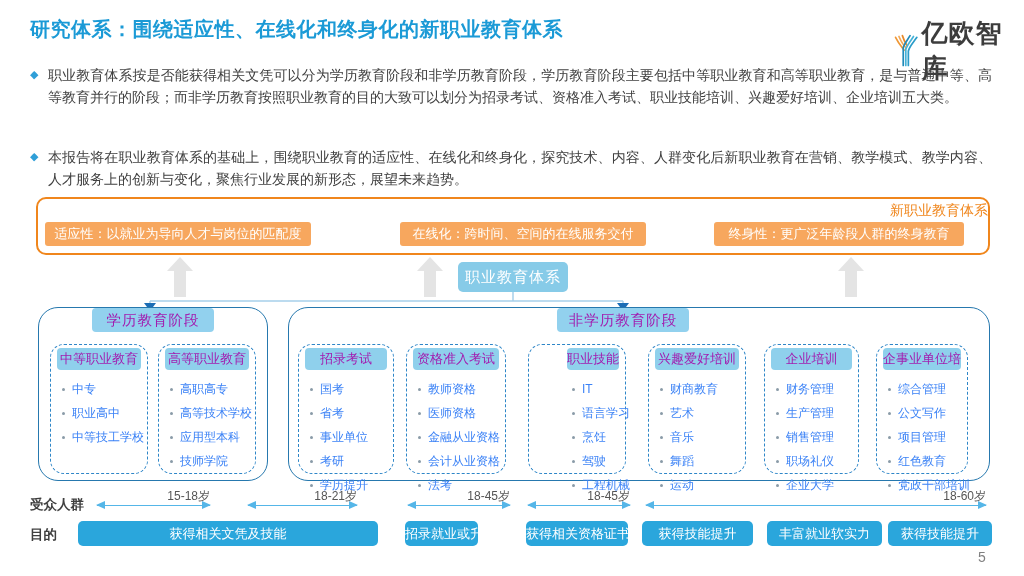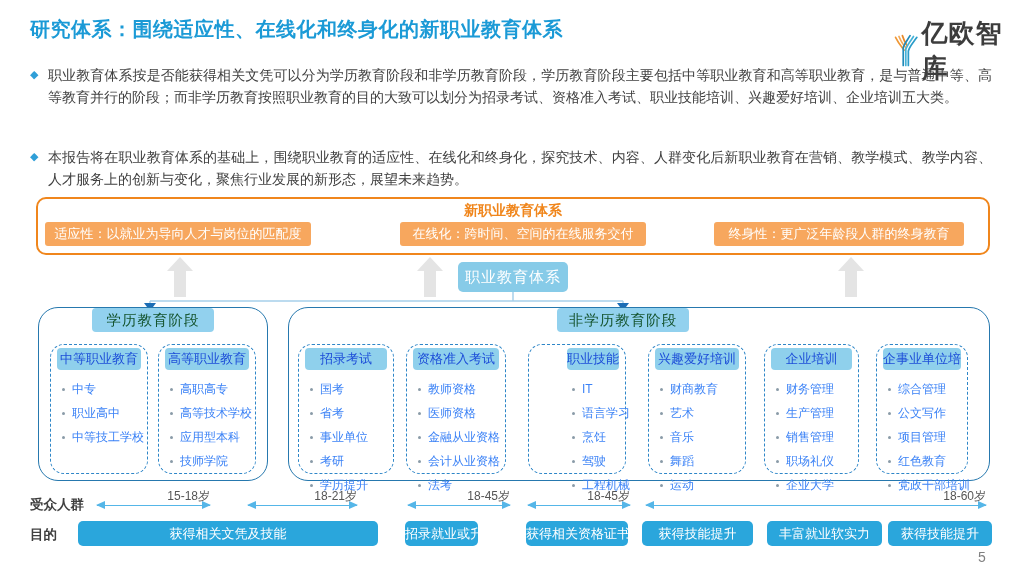--- a/index.html
+++ b/index.html
@@ -18,22 +18,22 @@
   
   .bullet { position:absolute; left:30px; width:962px; display:flex; }
   .bullet .diamond { color:#2f9fd8; font-size:11px; width:18px; flex:0 0 18px; padding-top:4px; }
   .bullet p { margin:0; flex:1; font-size:14px; line-height:22px; color:#404040; text-align:justify; }
   .b1 { top:64px; } .b2 { top:146px; }
   
   .framework {
     position:absolute; left:36px; top:197px; width:950px; height:54px;
     border:2px solid #f0861c; border-radius:10px; background:#fff;
   }
-  .fw-title { position:absolute; left:0; right:0; top:3px; text-align:center;
-    color:#f0861c; font-size:14px; font-weight:bold; }
+  .fw-title { position:absolute; left:0; right:0; top:3px; text-align:right;
+    color:#f0861c; font-size:14px; font-weight:normal; }
   .pillar {
     position:absolute; top:222px; height:24px; line-height:24px; text-align:center;
     background:#f7a75e; color:#fff; font-size:13px; border-radius:3px; white-space:nowrap;
   }
   .pl1 { left:45px;  width:266px; }
   .pl2 { left:400px; width:246px; }
   .pl3 { left:714px; width:250px; }
   
   .connectors { position:absolute; left:0; top:255px; }
   
@@ -41,32 +41,32 @@
     position:absolute; left:458px; top:262px; width:110px; height:30px; line-height:30px;
     background:#87cbe8; color:#fff; font-size:15px; text-align:center; border-radius:5px;
     letter-spacing:1px;
   }
   
   .panel { position:absolute; top:307px; height:172px; border:1.6px solid #2678ae; border-radius:20px; }
   .panel1 { left:38px;  width:228px; }
   .panel2 { left:288px; width:700px; }
   .panel-h {
     position:absolute; top:308px; height:24px; line-height:24px; text-align:center;
-    background:#92d1ee; color:#14532d; font-size:14.5px; border-radius:4px; letter-spacing:1px;
+    background:#92d1ee; color:#a21caf; font-size:14.5px; border-radius:4px; letter-spacing:1px;
   }
   .ph1 { left:92px;  width:122px; }
   .ph2 { left:557px; width:132px; }
   
   .col {
     position:absolute; top:344px; height:130px; background:#fff;
     border:1.6px dashed #2e86c8; border-radius:14px; box-sizing:border-box;
   }
   .col-h {
     margin:3px auto 0; width:calc(100% - 12px); height:22px; line-height:22px;
-    background:#8fd0ec; color:#1d4ed8; text-align:center; border-radius:4px; font-size:13px;
+    background:#8fd0ec; color:#a21caf; text-align:center; border-radius:4px; font-size:13px;
     white-space:nowrap; overflow:hidden;
   }
   .col ul { list-style:none; margin:7px 0 0 0; padding:0 0 0 8px; }
   .col li {
     position:relative; padding-left:13px; font-size:12px; color:#3b82f6;
     height:24px; line-height:24px; white-space:nowrap;
   }
   .col li::before {
     content:""; position:absolute; left:3px; top:11px; width:3px; height:3px;
     background:#8a9ba8; border-radius:50%;

